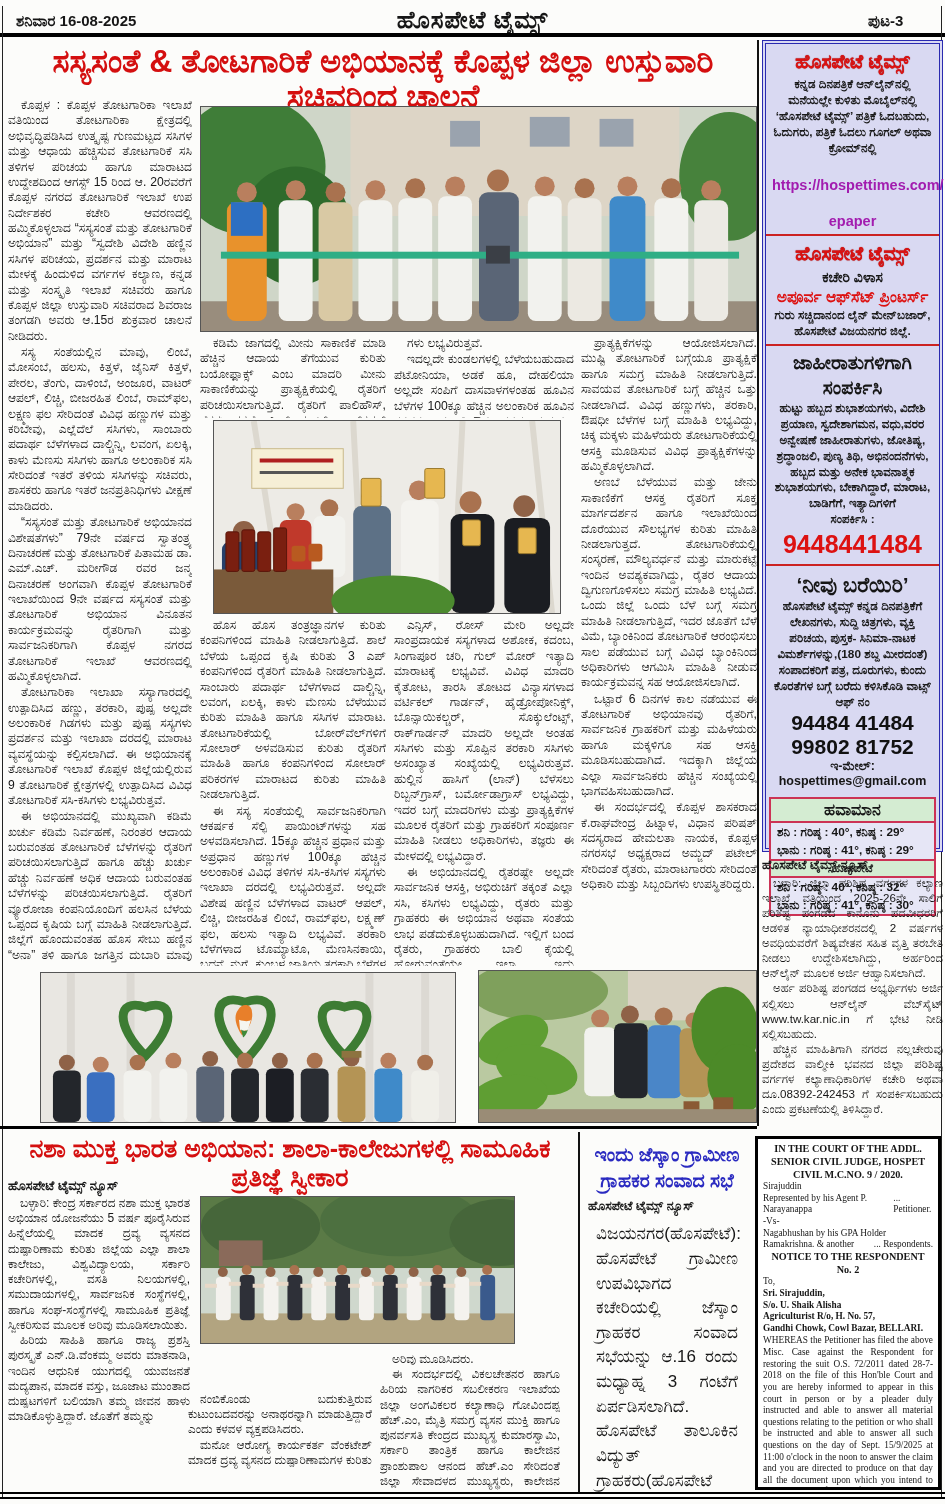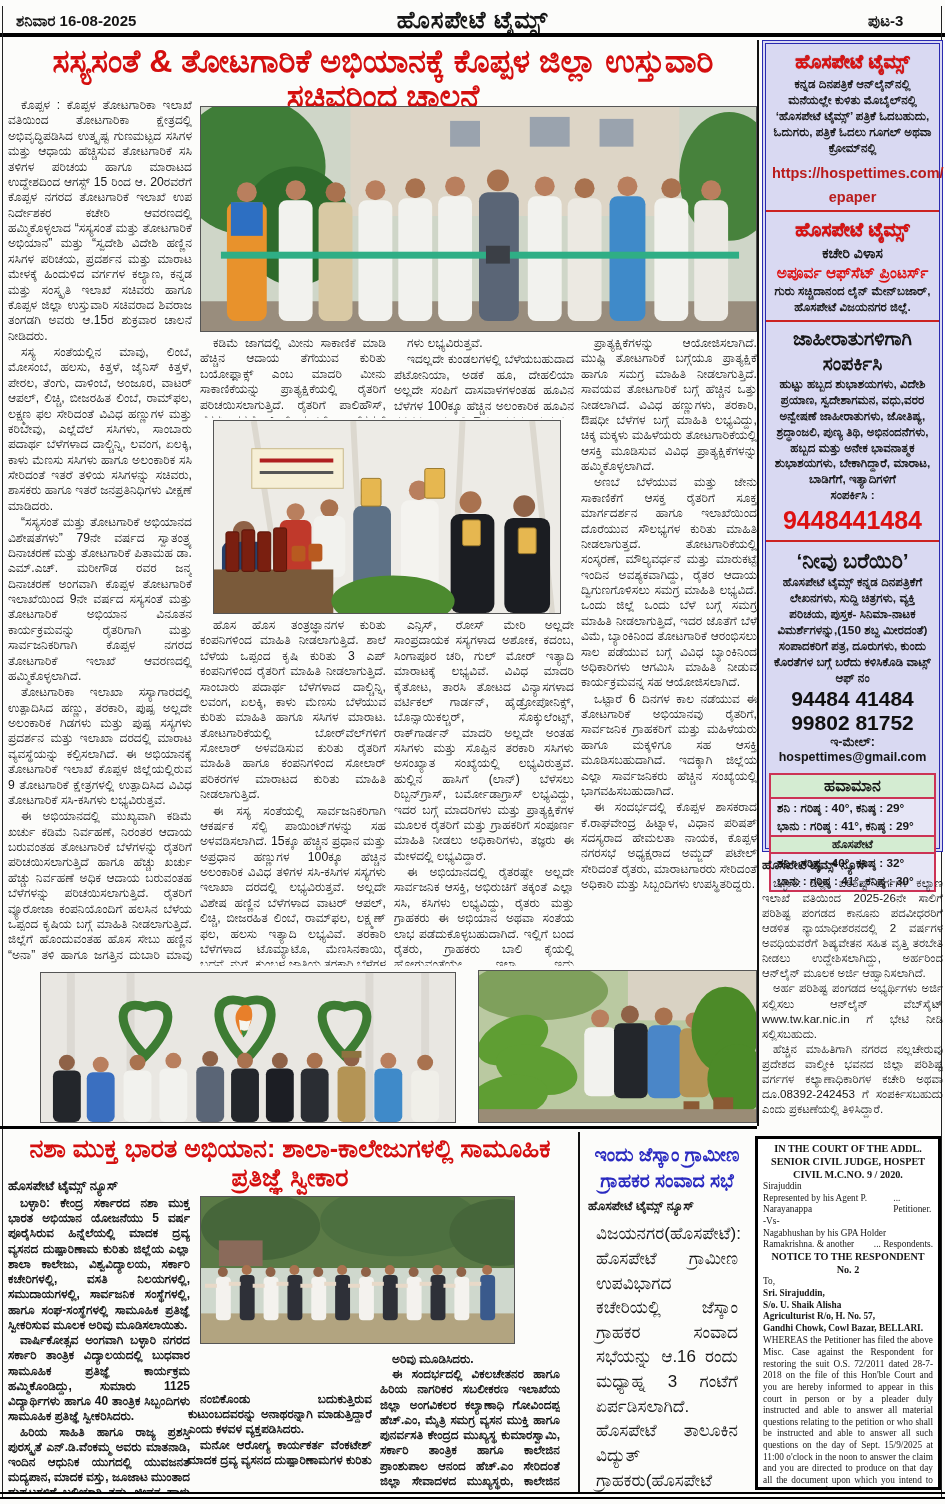--- a/index.html
+++ b/index.html
@@ -38,21 +38,21 @@
   .ph3{left:40px;top:972px;width:416px;height:151px;}
   .ph4{left:478px;top:970px;width:279px;height:153px;}
   .ph5{left:200px;top:1196px;width:315px;height:148px;}
   
   .sidebar{left:762px;top:40px;width:181px;height:812px;background:#d9d9f2;
            border:4px double #2a2ab0;}
   .sb-sec{padding:5px 6px;text-align:center;}
   .sb-sep{border-top:2px solid #cc2222;}
   .sb-brand{font-size:19px;font-weight:900;color:#dd1111;text-shadow:0 0 1px #880000;margin:2px 0 4px;}
   .sb-body{font-size:11.8px;line-height:1.35;font-weight:bold;color:#1a1a1a;}
-  .sb-link{font-size:14.5px;font-weight:bold;color:#b91c1c;margin-top:8px;}
+  .sb-link{font-size:14.5px;font-weight:bold;color:#a21caf;margin-top:20px;}
   .sb-office-title{font-size:14px;font-weight:bold;margin:2px 0;}
   .sb-printer{font-size:15.5px;font-weight:900;color:#dd1111;margin:2px 0;}
   .sb-ads-title{font-size:19px;font-weight:900;line-height:1.3;}
   .sb-phone{font-size:25px;font-weight:900;color:#dd1111;margin-top:2px;}
   .sb-write-title{font-size:21px;font-weight:900;margin:2px 0;}
   .sb-num{font-size:21px;font-weight:900;color:#111;}
   .sb-email{font-size:12.5px;font-weight:bold;}
   .wbox{margin:4px 3px 2px;border:2px solid #cc3355;background:#e6e6f6;text-align:left;}
   .whead{background:#d4ecd2;border-bottom:2px solid #cc3355;font-size:16px;font-weight:900;
          text-align:center;padding:2px 0;}
@@ -62,21 +62,21 @@
   
   .law{left:762px;top:858px;width:181px;height:262px;overflow:hidden;}
   .law-head{font-size:16.5px;font-weight:900;color:#c01010;text-align:center;line-height:1.2;
             text-decoration:underline;margin:2px 0 3px;}
   .law-by{font-size:12.5px;font-weight:bold;margin:0 0 2px;}
   .law p{margin:0;font-size:11.6px;line-height:1.3;text-align:justify;text-indent:11px;}
   
   .nl-head{left:12px;top:1134px;width:556px;font-size:25px;font-weight:800;color:#d40f0f;
            text-align:center;line-height:1.15;}
   .nl-by{left:8px;top:1178px;font-size:13px;font-weight:bold;}
-  .nlc{font-size:12px;line-height:1.27;text-align:justify;overflow:hidden;font-weight:bold;}
+  .nlc{font-size:12px;line-height:1.27;text-align:justify;overflow:hidden;}
   .nlc p{margin:0;text-indent:12px;}
   .nl1{left:8px;top:1196px;width:182px;height:296px;}
   .nl2{left:188px;top:1352px;width:184px;height:140px;margin-top:40px;}
   .nl3{left:380px;top:1352px;width:180px;height:140px;}
   
   .jes{left:588px;top:1140px;width:158px;height:356px;overflow:hidden;}
   .jes-head{font-size:19px;font-weight:900;color:#2a2ac0;text-align:center;line-height:1.35;margin:0 0 6px;}
   .jes-by{font-size:12.5px;font-weight:bold;margin:0 0 2px;}
   .jes p{margin:8px;font-size:17px;line-height:1.45;text-align:justify;}
   
@@ -310,21 +310,21 @@
     </div>
     <div class="sb-sec sb-sep">
       <div class="sb-ads-title">ಜಾಹೀರಾತುಗಳಿಗಾಗಿ</div>
       <div class="sb-ads-title">ಸಂಪರ್ಕಿಸಿ</div>
       <div class="sb-body">ಹುಟ್ಟು ಹಬ್ಬದ ಶುಭಾಶಯಗಳು, ವಿದೇಶಿ ಪ್ರಯಾಣ, ಸ್ವದೇಶಾಗಮನ, ವಧು,ವರರ ಅನ್ವೇಷಣೆ ಜಾಹೀರಾತುಗಳು, ಜೋತಿಷ್ಯ, ಶ್ರದ್ಧಾಂಜಲಿ, ಪುಣ್ಯ ತಿಥಿ, ಅಭಿನಂದನೆಗಳು, ಹಬ್ಬದ ಮತ್ತು ಅನೇಕ ಭಾವನಾತ್ಮಕ ಶುಭಾಶಯಗಳು, ಬೇಕಾಗಿದ್ದಾರೆ, ಮಾರಾಟ, ಬಾಡಿಗೆಗೆ, ಇತ್ಯಾದಿಗಳಿಗೆ</div>
       <div class="sb-body">ಸಂಪರ್ಕಿಸಿ :</div>
       <div class="sb-phone">9448441484</div>
     </div>
     <div class="sb-sec sb-sep">
       <div class="sb-write-title">‘ನೀವು ಬರೆಯಿರಿ’</div>
-      <div class="sb-body">ಹೊಸಪೇಟೆ ಟೈಮ್ಸ್ ಕನ್ನಡ ದಿನಪತ್ರಿಕೆಗೆ ಲೇಖನಗಳು, ಸುದ್ದಿ ಚಿತ್ರಗಳು, ವ್ಯಕ್ತಿ ಪರಿಚಯ, ಪುಸ್ತಕ- ಸಿನಿಮಾ-ನಾಟಕ ವಿಮರ್ಶೆಗಳನ್ನು,(150 ಶಬ್ದ ಮೀರದಂತೆ) ಸಂಪಾದಕರಿಗೆ ಪತ್ರ, ದೂರುಗಳು, ಕುಂದು ಕೊರತೆಗಳ ಬಗ್ಗೆ ಬರೆದು ಕಳಿಸಿಕೊಡಿ ವಾಟ್ಸ್ ಆಫ್ ನಂ</div>
+      <div class="sb-body">ಹೊಸಪೇಟೆ ಟೈಮ್ಸ್ ಕನ್ನಡ ದಿನಪತ್ರಿಕೆಗೆ ಲೇಖನಗಳು, ಸುದ್ದಿ ಚಿತ್ರಗಳು, ವ್ಯಕ್ತಿ ಪರಿಚಯ, ಪುಸ್ತಕ- ಸಿನಿಮಾ-ನಾಟಕ ವಿಮರ್ಶೆಗಳನ್ನು,(180 ಶಬ್ದ ಮೀರದಂತೆ) ಸಂಪಾದಕರಿಗೆ ಪತ್ರ, ದೂರುಗಳು, ಕುಂದು ಕೊರತೆಗಳ ಬಗ್ಗೆ ಬರೆದು ಕಳಿಸಿಕೊಡಿ ವಾಟ್ಸ್ ಆಫ್ ನಂ</div>
       <div class="sb-num">94484 41484</div>
       <div class="sb-num">99802 81752</div>
       <div class="sb-email">ಇ-ಮೇಲ್: hospettimes@gmail.com</div>
     </div>
     <div class="wbox">
       <div class="whead">ಹವಾಮಾನ</div>
       <div class="wrow">ಶನಿ : ಗರಿಷ್ಠ : 40°, ಕನಿಷ್ಠ : 29°</div>
       <div class="wrow">ಭಾನು : ಗರಿಷ್ಠ : 41°, ಕನಿಷ್ಠ : 29°</div>
       <div class="wsub">ಹೊಸಪೇಟೆ</div>
       <div class="wrow">ಶನಿ : ಗರಿಷ್ಠ : 40°, ಕನಿಷ್ಠ : 32°</div>
@@ -340,21 +340,20 @@
     <p>ಹೆಚ್ಚಿನ ಮಾಹಿತಿಗಾಗಿ ನಗರದ ನಲ್ಲಚೇರುವು ಪ್ರದೇಶದ ವಾಲ್ಮೀಕಿ ಭವನದ ಜಿಲ್ಲಾ ಪರಿಶಿಷ್ಟ ವರ್ಗಗಳ ಕಲ್ಯಾಣಾಧಿಕಾರಿಗಳ ಕಚೇರಿ ಅಥವಾ ದೂ.08392-242453 ಗೆ ಸಂಪರ್ಕಿಸಬಹುದು ಎಂದು ಪ್ರಕಟಣೆಯಲ್ಲಿ ತಿಳಿಸಿದ್ದಾರೆ.</p>
   </div>
 
   <div class="abs rule-mid"></div>
   <div class="abs vline-bot"></div>
 
   <h2 class="abs nl-head" style="margin:0;">ನಶಾ ಮುಕ್ತ ಭಾರತ ಅಭಿಯಾನ: ಶಾಲಾ-ಕಾಲೇಜುಗಳಲ್ಲಿ ಸಾಮೂಹಿಕ ಪ್ರತಿಜ್ಞೆ ಸ್ವೀಕಾರ</h2>
   <div class="abs nl-by">ಹೊಸಪೇಟೆ ಟೈಮ್ಸ್ ನ್ಯೂಸ್</div>
   <div class="abs nlc nl1">
     <p>ಬಳ್ಳಾರಿ: ಕೇಂದ್ರ ಸರ್ಕಾರದ ನಶಾ ಮುಕ್ತ ಭಾರತ ಅಭಿಯಾನ ಯೋಜನೆಯು 5 ವರ್ಷ ಪೂರೈಸಿರುವ ಹಿನ್ನೆಲೆಯಲ್ಲಿ ಮಾದಕ ದ್ರವ್ಯ ವ್ಯಸನದ ದುಷ್ಪಾರಿಣಾಮ ಕುರಿತು ಜಿಲ್ಲೆಯ ಎಲ್ಲಾ ಶಾಲಾ ಕಾಲೇಜು, ವಿಶ್ವವಿದ್ಯಾಲಯ, ಸರ್ಕಾರಿ ಕಚೇರಿಗಳಲ್ಲಿ, ವಸತಿ ನಿಲಯಗಳಲ್ಲಿ, ಸಮುದಾಯಗಳಲ್ಲಿ, ಸಾರ್ವಜನಿಕ ಸಂಸ್ಥೆಗಳಲ್ಲಿ, ಹಾಗೂ ಸಂಘ-ಸಂಸ್ಥೆಗಳಲ್ಲಿ ಸಾಮೂಹಿಕ ಪ್ರತಿಜ್ಞೆ ಸ್ವೀಕರಿಸುವ ಮೂಲಕ ಅರಿವು ಮೂಡಿಸಲಾಯಿತು.</p>
-    <p>ವಾರ್ಷಿಕೋತ್ಸವ ಅಂಗವಾಗಿ ಬಳ್ಳಾರಿ ನಗರದ ಸರ್ಕಾರಿ ತಾಂತ್ರಿಕ ವಿದ್ಯಾಲಯದಲ್ಲಿ ಬುಧವಾರ ಸಾಮೂಹಿಕ ಪ್ರತಿಜ್ಞೆ ಕಾರ್ಯಕ್ರಮ ಹಮ್ಮಿಕೊಂಡಿದ್ದು, ಸುಮಾರು 1125 ವಿದ್ಯಾರ್ಥಿಗಳು ಹಾಗೂ 40 ತಾಂತ್ರಿಕ ಸಿಬ್ಬಂದಿಗಳು ಸಾಮೂಹಿಕ ಪ್ರತಿಜ್ಞೆ ಸ್ವೀಕರಿಸಿದರು.</p>
     <p>ಹಿರಿಯ ಸಾಹಿತಿ ಹಾಗೂ ರಾಜ್ಯ ಪ್ರಶಸ್ತಿ ಪುರಸ್ಕೃತೆ ಎನ್.ಡಿ.ವೆಂಕಮ್ಮ ಅವರು ಮಾತನಾಡಿ, ಇಂದಿನ ಆಧುನಿಕ ಯುಗದಲ್ಲಿ ಯುವಜನತೆ ಮದ್ಯಪಾನ, ಮಾದಕ ವಸ್ತು, ಜೂಜಾಟ ಮುಂತಾದ ದುಷ್ಪಟಗಳಿಗೆ ಬಲಿಯಾಗಿ ತಮ್ಮ ಜೀವನ ಹಾಳು ಮಾಡಿಕೊಳ್ಳುತ್ತಿದ್ದಾರೆ. ಜೊತೆಗೆ ತಮ್ಮನ್ನು</p>
   </div>
 
   <div class="abs photo ph5">
     <svg viewBox="0 0 315 148" preserveAspectRatio="none">
       <rect width="315" height="148" fill="#cfd8cd"></rect>
       <rect x="0" y="0" width="315" height="72" fill="#5a7a46"></rect>
       <ellipse cx="60" cy="30" rx="60" ry="34" fill="#46663a"></ellipse>
       <ellipse cx="200" cy="24" rx="80" ry="36" fill="#4d7040"></ellipse>
       <ellipse cx="300" cy="36" rx="50" ry="34" fill="#46663a"></ellipse>

